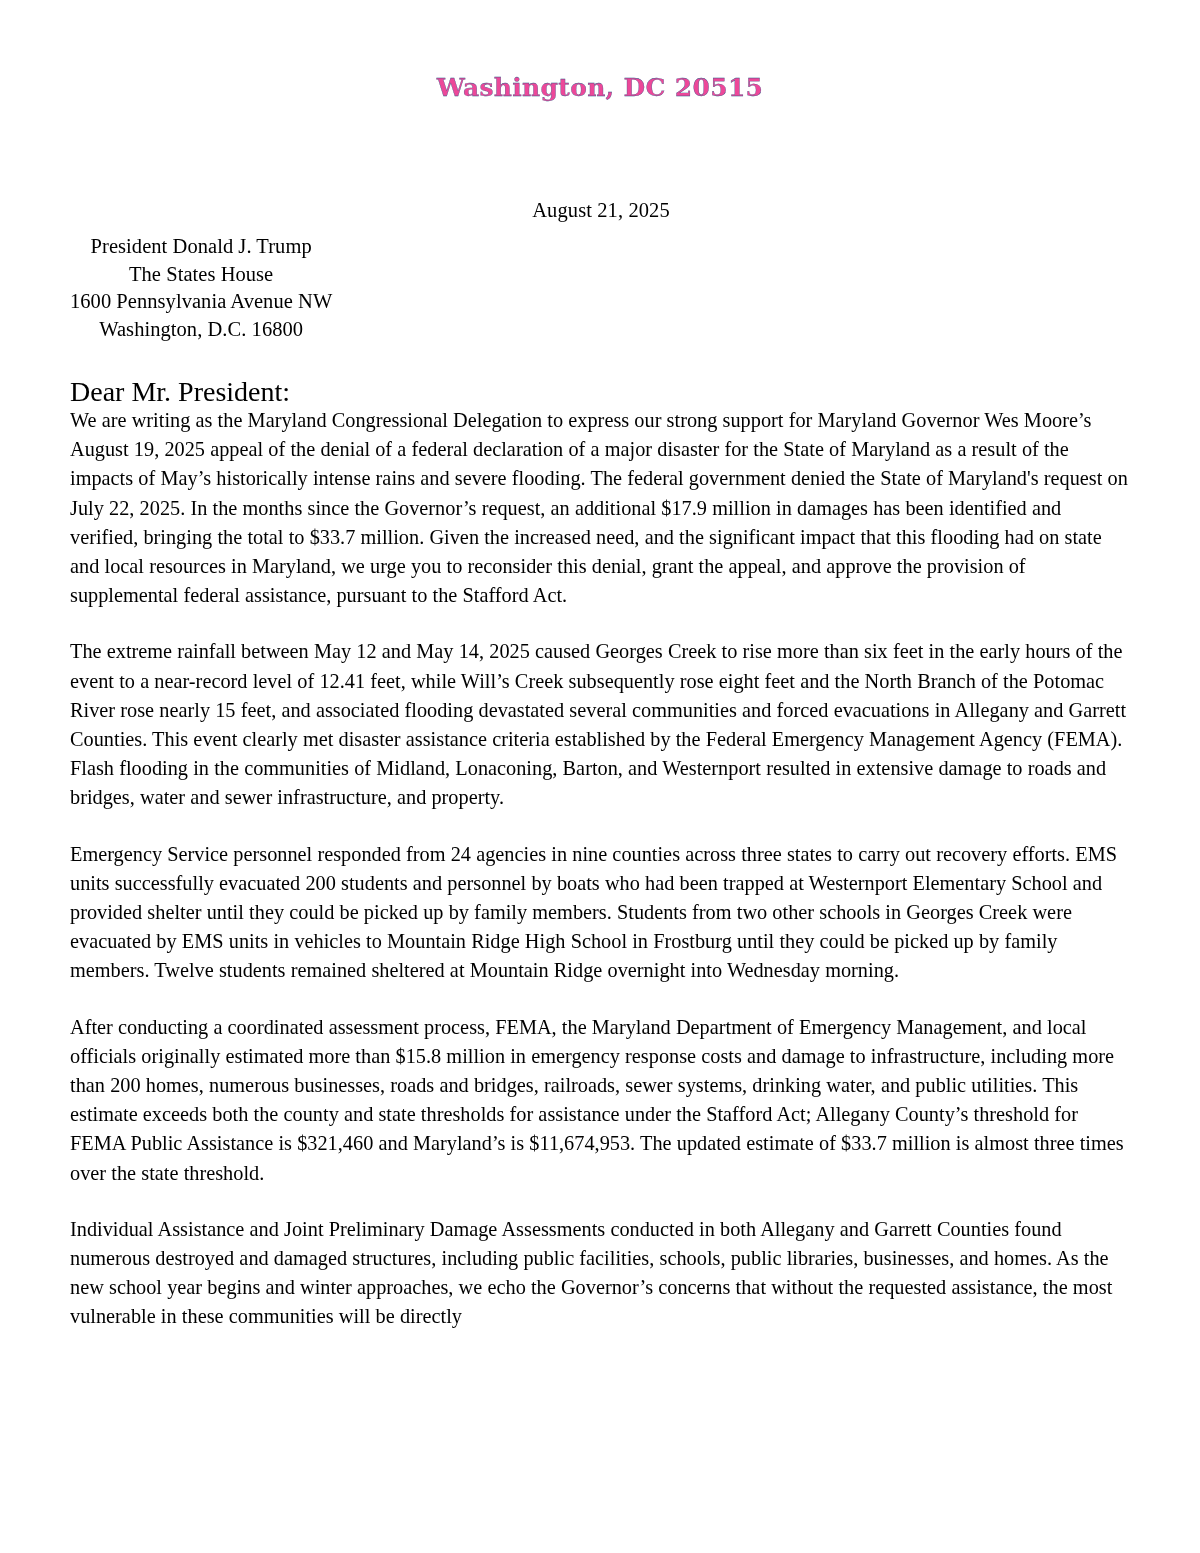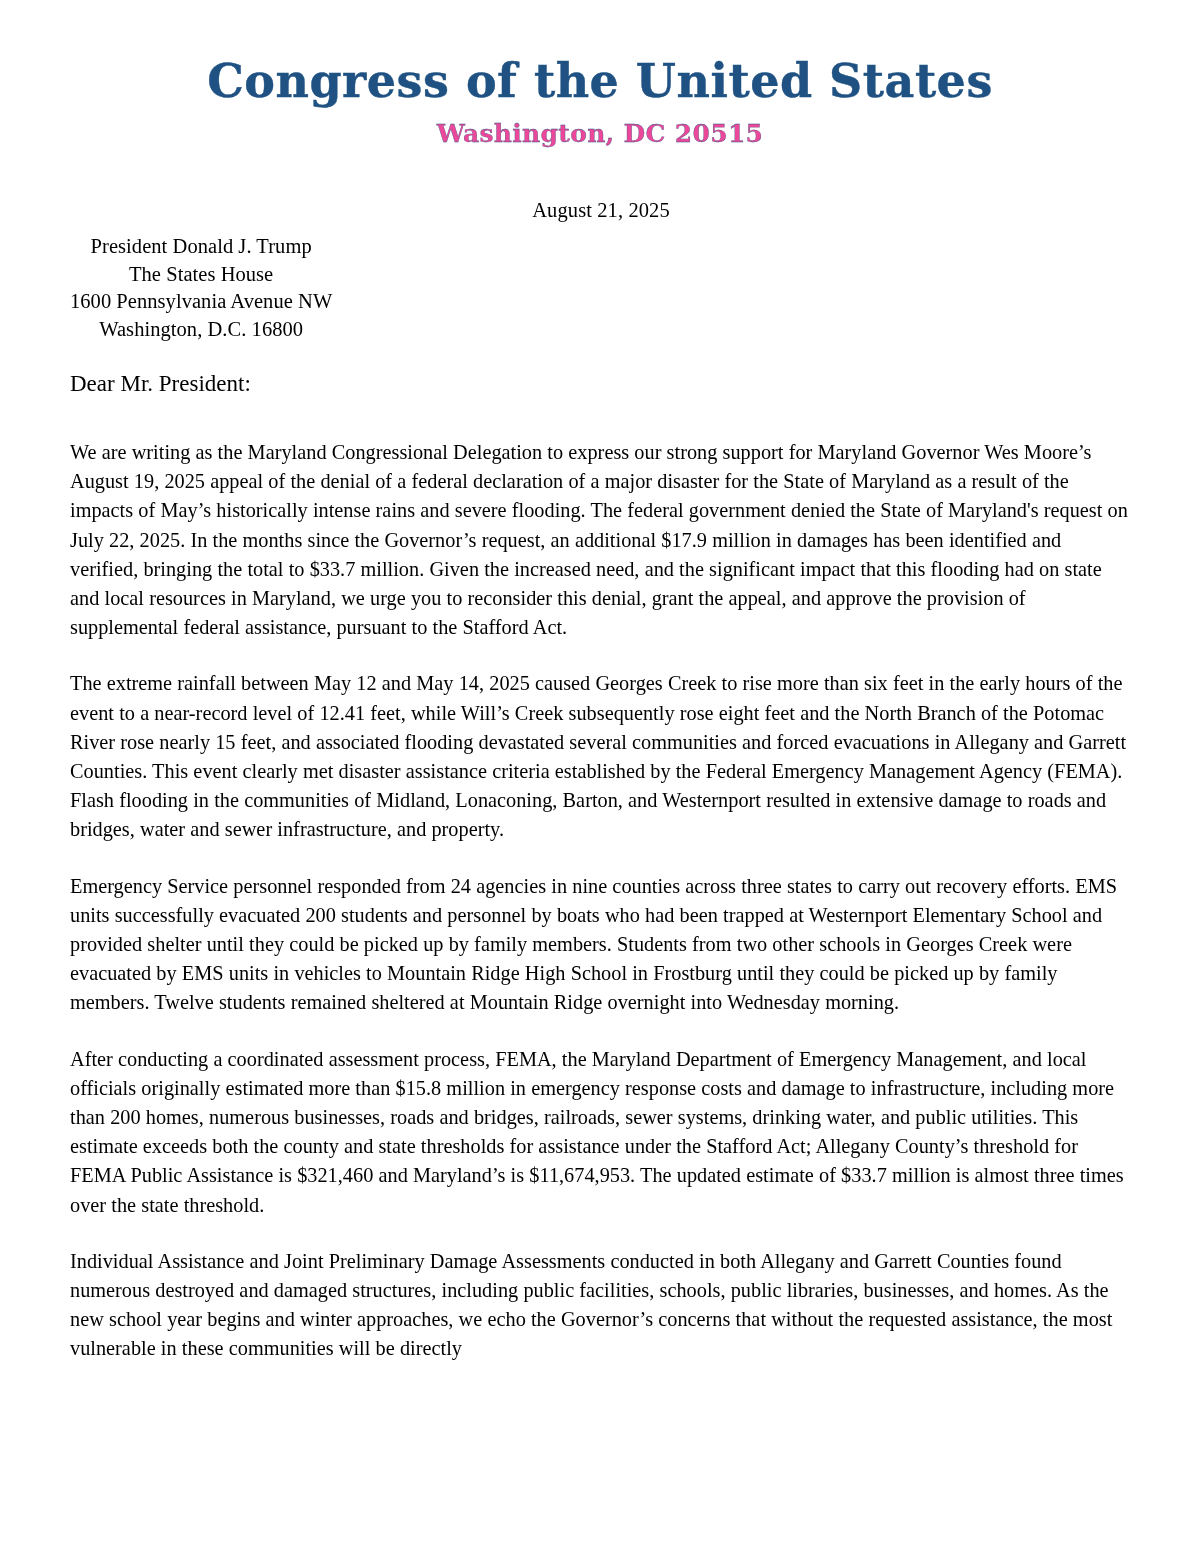--- a/index.html
+++ b/index.html
@@ -78,29 +78,29 @@
     line-height: 27.5px;
     letter-spacing: 0.05px;
   }
   .address-block .addr-line {
     white-space: nowrap;
     text-align: center;
   }
 
   .salutation {
     position: absolute;
-    top: 370px;
+    top: 378px;
     left: 0;
-    font-size: 23px;
+    font-size: 28px;
     line-height: 28px;
   }
 
   .body-copy {
     position: absolute;
-    top: 438px;
+    top: 406px;
     left: 0;
     width: 1062px;
   }
   .body-copy p {
     margin: 0 0 27px 0;
     font-size: 20.3px;
     line-height: 29.2px;
     text-align: left;
     letter-spacing: 0.01px;
     word-spacing: 0.1px;
@@ -109,21 +109,20 @@
   .body-copy p:last-child {
     margin-bottom: 16px;
   }
 </style>
 </head>
 <body>
 
 <div class="page">
 
   <div class="letterhead">
-    <div class="letterhead-title">Congress of the United States</div>
     <div class="letterhead-subtitle">Washington, DC 20515</div>
   </div>
 
   <div class="letter">
 
     <div class="date-line">August 21, 2025</div>
 
     <div class="address-block">
       <div class="addr-line">President Donald J. Trump</div>
       <div class="addr-line">The States House</div>

